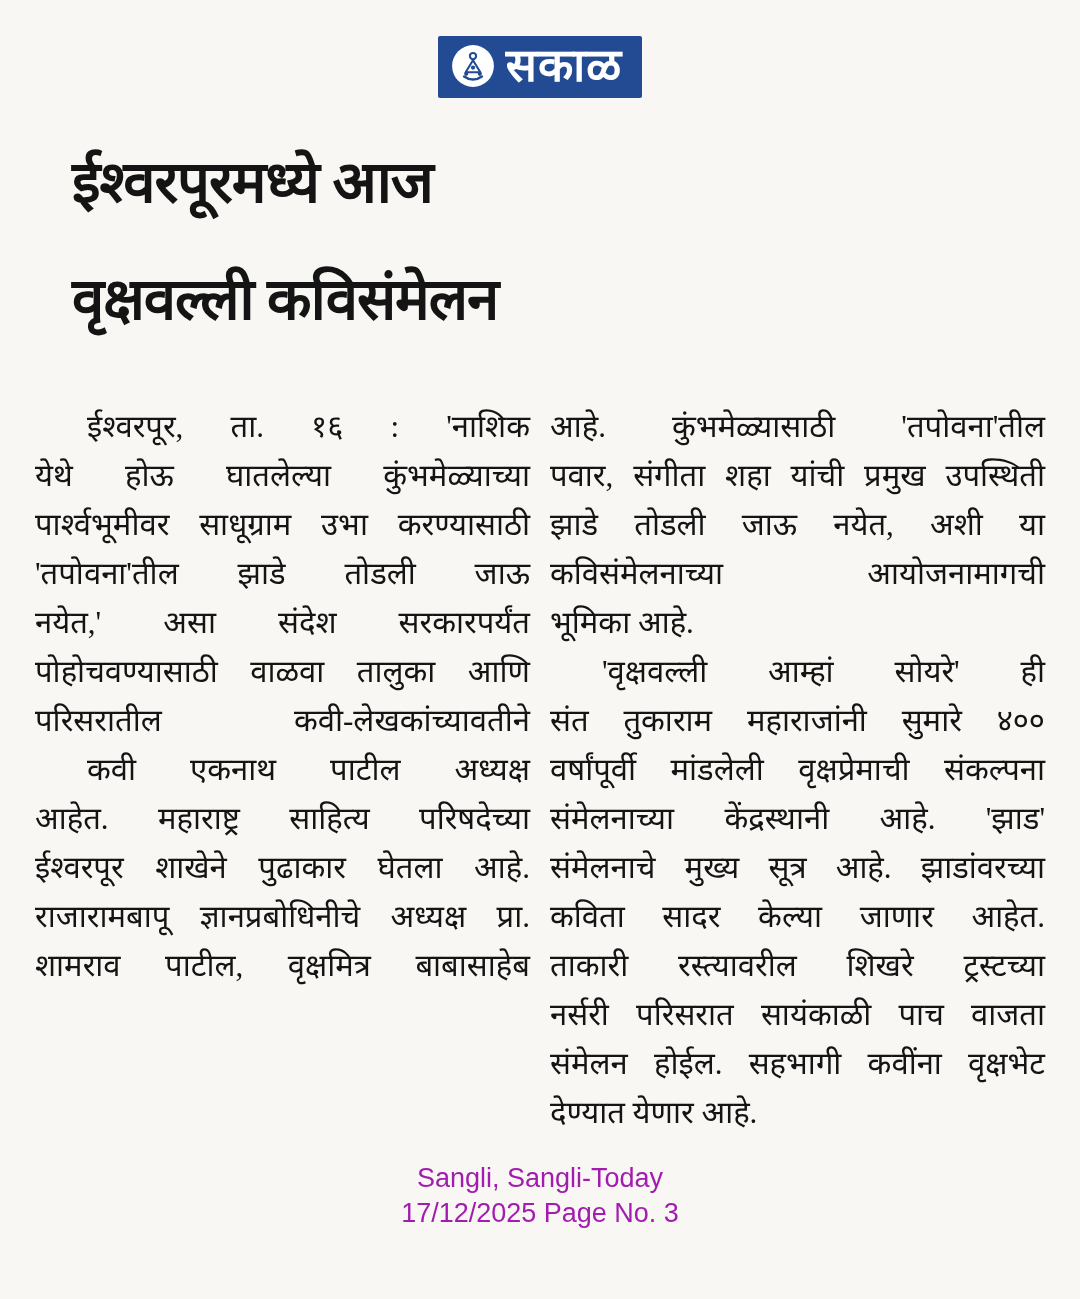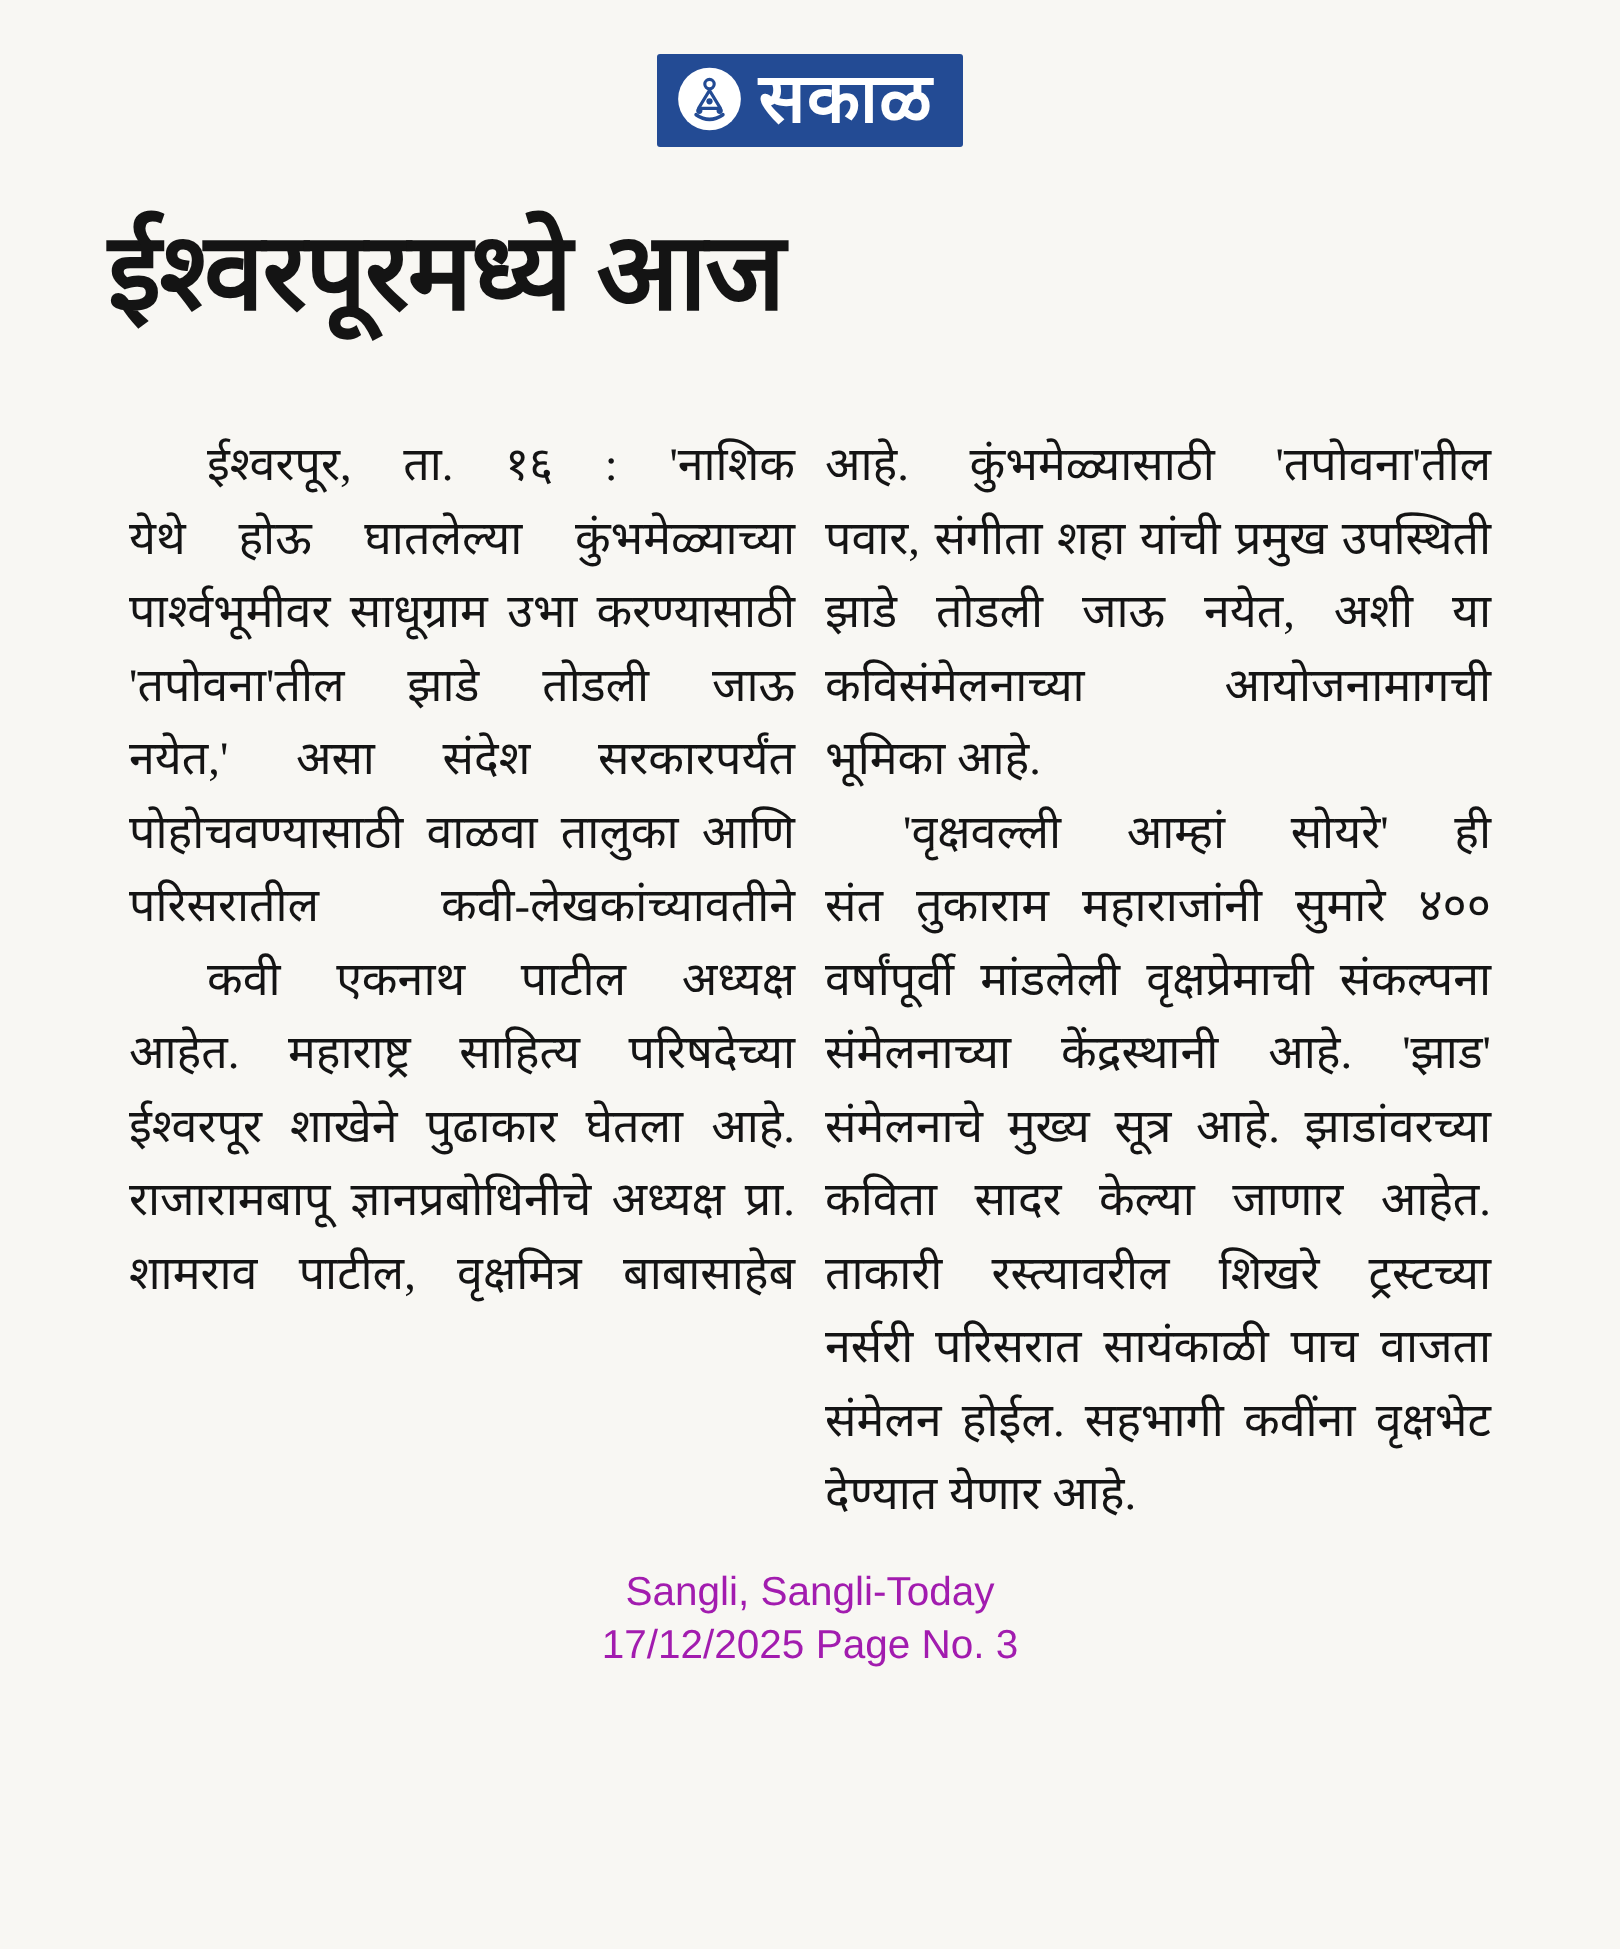--- a/index.html
+++ b/index.html
@@ -20,26 +20,26 @@
     border-radius: 2px;
   }
   .masthead-title {
     color: #ffffff; font-size: 46px; font-weight: bold; line-height: 1;
     letter-spacing: 1px;
   }
 
   
   .headline { padding: 0 72px; margin-top: 26px; font-weight: bold; }
   .headline-line {
-    font-size: 72px; line-height: 117px; letter-spacing: -1px;
+    font-size: 58px; line-height: 117px; letter-spacing: -1px;
     white-space: nowrap;
   }
 
   
-  .columns { display: flex; gap: 20px; padding: 0 86px; margin-top: 44px; }
+  .columns { display: flex; gap: 20px; padding: 0 35px; margin-top: 44px; }
   .col { flex: 1; font-size: 31px; line-height: 49px; min-width: 0; }
   .line { text-align: justify; text-align-last: justify; }
   .line.indent { text-indent: 52px; }
   .line.last { text-align-last: left; }
 
   
   .footer {
     text-align: center; margin-top: 24px;
     font-family: "Liberation Sans", "DejaVu Sans", sans-serif;
     font-size: 27px; line-height: 35px; color: #a21caf;
@@ -62,20 +62,21 @@
           <circle cx="28.5" cy="29.5" r="2" fill="#234b94"></circle>
           <path d="M13.5 32 Q22 38 30.5 32" fill="none" stroke="#234b94" stroke-width="2.4" stroke-linecap="round"></path>
         </svg>
       </span>
       <span class="masthead-title">सकाळ</span>
     </div>
   </div>
 
   <div class="headline">
     <div class="headline-line">ईश्वरपूरमध्ये आज</div>
+    <div class="headline-line">वृक्षवल्ली कविसंमेलन</div>
   </div>
 
   <div class="columns">
     <div class="col">
         <div class="line indent">ईश्वरपूर, ता. १६ : 'नाशिक</div>
         <div class="line">येथे होऊ घातलेल्या कुंभमेळ्याच्या</div>
         <div class="line">पार्श्वभूमीवर साधूग्राम उभा करण्यासाठी</div>
         <div class="line">'तपोवना'तील झाडे तोडली जाऊ</div>
         <div class="line">नयेत,' असा संदेश सरकारपर्यंत</div>
         <div class="line">पोहोचवण्यासाठी वाळवा तालुका आणि</div>

